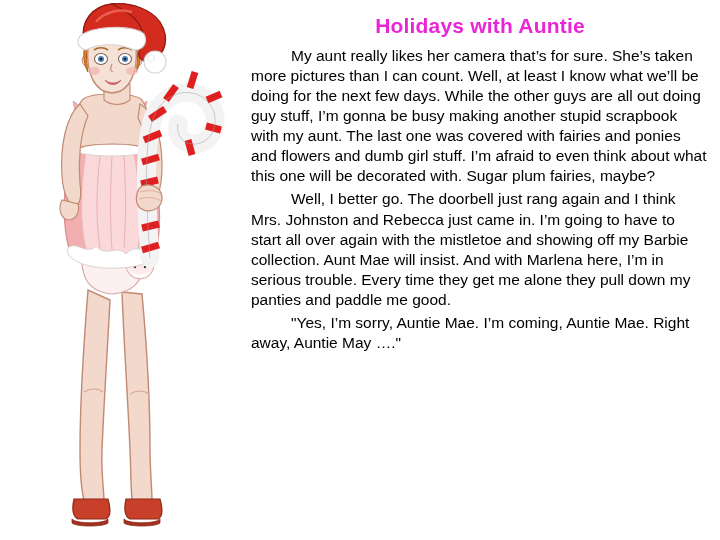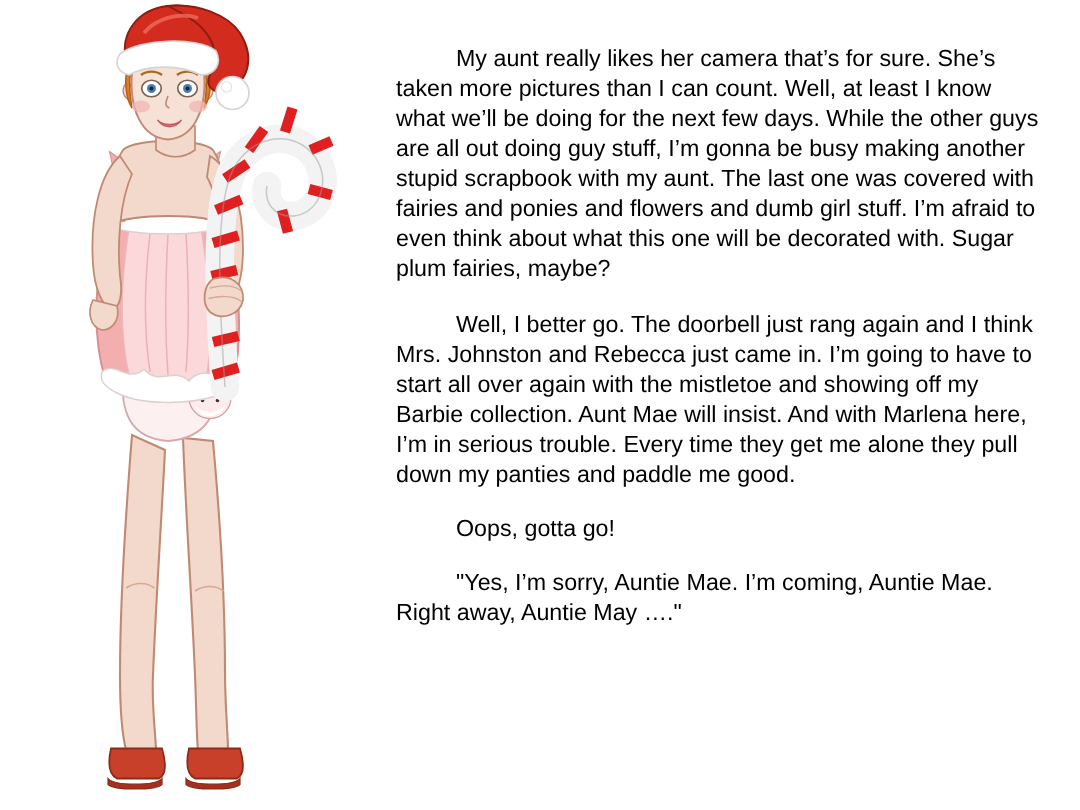--- a/index.html
+++ b/index.html
@@ -45,21 +45,21 @@
     font-weight: bold;
     color: #e926d6;
     text-align: center;
     margin: 0 0 8px 0;
     letter-spacing: 0.2px;
   }
   .para {
     font-size: 15.5px;
     line-height: 1.295;
     color: #000000;
-    margin: 16px;
+    margin: 3px;
     text-indent: 40px;
     text-align: left;
   }
 </style>
 </head>
 <body>
 
 <div id="page">
 
   <div id="illustration">
@@ -192,19 +192,19 @@
         <path d="M80 36 C92 26 132 24 144 34 C148 42 144 50 134 50 C118 42 96 44 86 50 C78 48 76 42 80 36 Z" fill="#ffffff" stroke="#d9d3d3" stroke-width="1.1"></path>
 
         <circle cx="155" cy="62" r="11" fill="#ffffff" stroke="#d9d3d3" stroke-width="1.1"></circle>
         <circle cx="151" cy="58" r="3.5" fill="#ffffff" stroke="#e4dede" stroke-width="0.7"></circle>
       </g>
 
     </svg>
   </div>
 
   <div id="story">
+    <div id="story-title">Holidays with Auntie</div>
     <p class="para">My aunt really likes her camera that’s for sure. She’s taken more pictures than I can count. Well, at least I know what we’ll be doing for the next few days. While the other guys are all out doing guy stuff, I’m gonna be busy making another stupid scrapbook with my aunt. The last one was covered with fairies and ponies and flowers and dumb girl stuff. I’m afraid to even think about what this one will be decorated with. Sugar plum fairies, maybe?</p>
     <p class="para">Well, I better go. The doorbell just rang again and I think Mrs. Johnston and Rebecca just came in. I’m going to have to start all over again with the mistletoe and showing off my Barbie collection. Aunt Mae will insist. And with Marlena here, I’m in serious trouble. Every time they get me alone they pull down my panties and paddle me good.</p>
-    <p class="para">Oops, gotta go!</p>
     <p class="para">"Yes, I’m sorry, Auntie Mae. I’m coming, Auntie Mae. Right away, Auntie May …."</p>
   </div>
 
 </div>
 
 </body></html>

